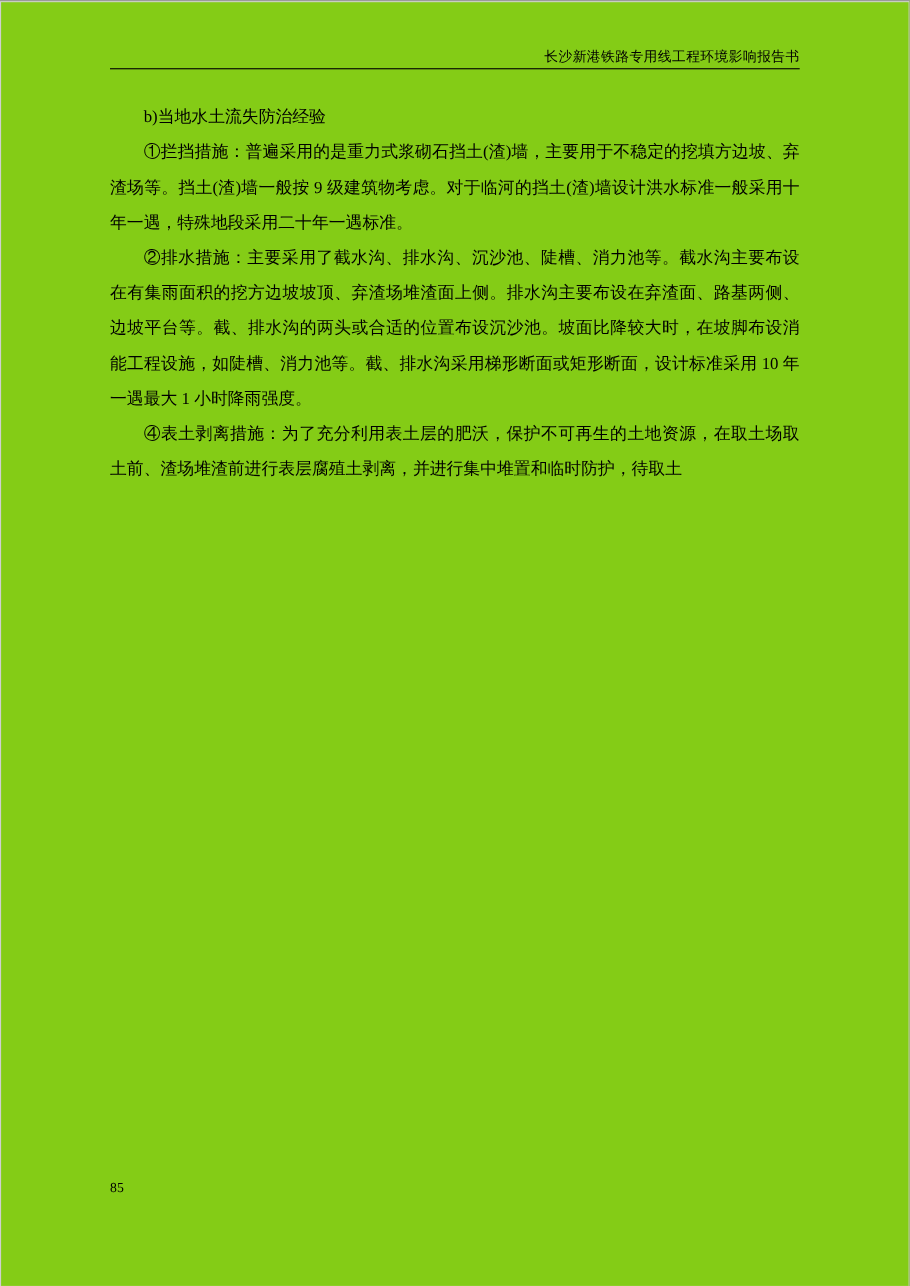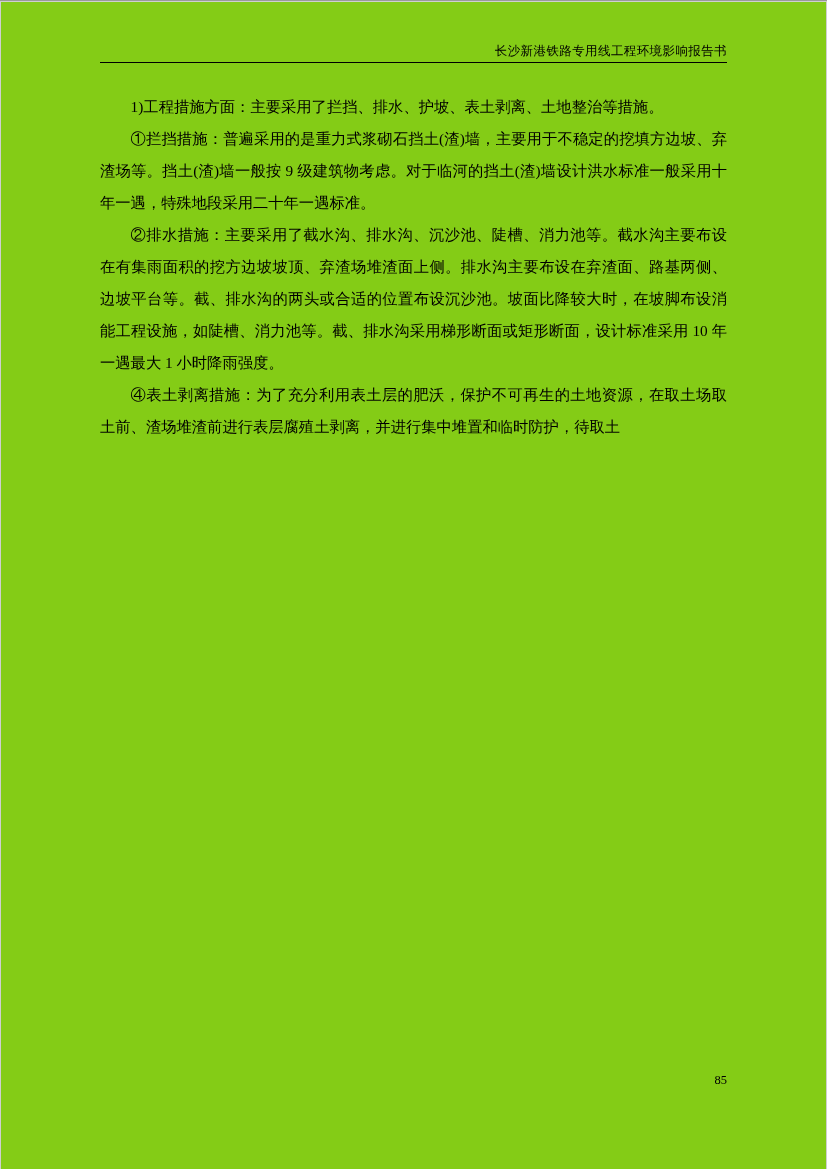--- a/index.html
+++ b/index.html
@@ -61,40 +61,40 @@
   }
   .body-text p {
     margin: 0 0 0 0;
     text-indent: 2em;
   }
   .footer {
     position: absolute;
     left: 0;
     top: 1030px;
     width: 627px;
-    text-align: right;
+    text-align: left;
     font-size: 12.5px;
     color: #000;
   }
 </style>
 </head>
 <body>
 
 <div class="page">
   <div class="page-frame"></div>
 
   <div class="content">
 
     <div class="header">
       <div>长沙新港铁路专用线工程环境影响报告书</div>
       <div class="header-rule"></div>
     </div>
 
     <div class="body-text">
-      <p>1)工程措施方面：主要采用了拦挡、排水、护坡、表土剥离、土地整治等措施。</p>
+      <p>b)当地水土流失防治经验</p>
       <p>①拦挡措施：普遍采用的是重力式浆砌石挡土(渣)墙，主要用于不稳定的挖填方边坡、弃渣场等。挡土(渣)墙一般按 9 级建筑物考虑。对于临河的挡土(渣)墙设计洪水标准一般采用十年一遇，特殊地段采用二十年一遇标准。</p>
       <p>②排水措施：主要采用了截水沟、排水沟、沉沙池、陡槽、消力池等。截水沟主要布设在有集雨面积的挖方边坡坡顶、弃渣场堆渣面上侧。排水沟主要布设在弃渣面、路基两侧、边坡平台等。截、排水沟的两头或合适的位置布设沉沙池。坡面比降较大时，在坡脚布设消能工程设施，如陡槽、消力池等。截、排水沟采用梯形断面或矩形断面，设计标准采用 10 年一遇最大 1 小时降雨强度。</p>
       <p>④表土剥离措施：为了充分利用表土层的肥沃，保护不可再生的土地资源，在取土场取土前、渣场堆渣前进行表层腐殖土剥离，并进行集中堆置和临时防护，待取土</p>
     </div>
 
     <div class="footer">
       <span>85</span>
     </div>
 
   </div>

